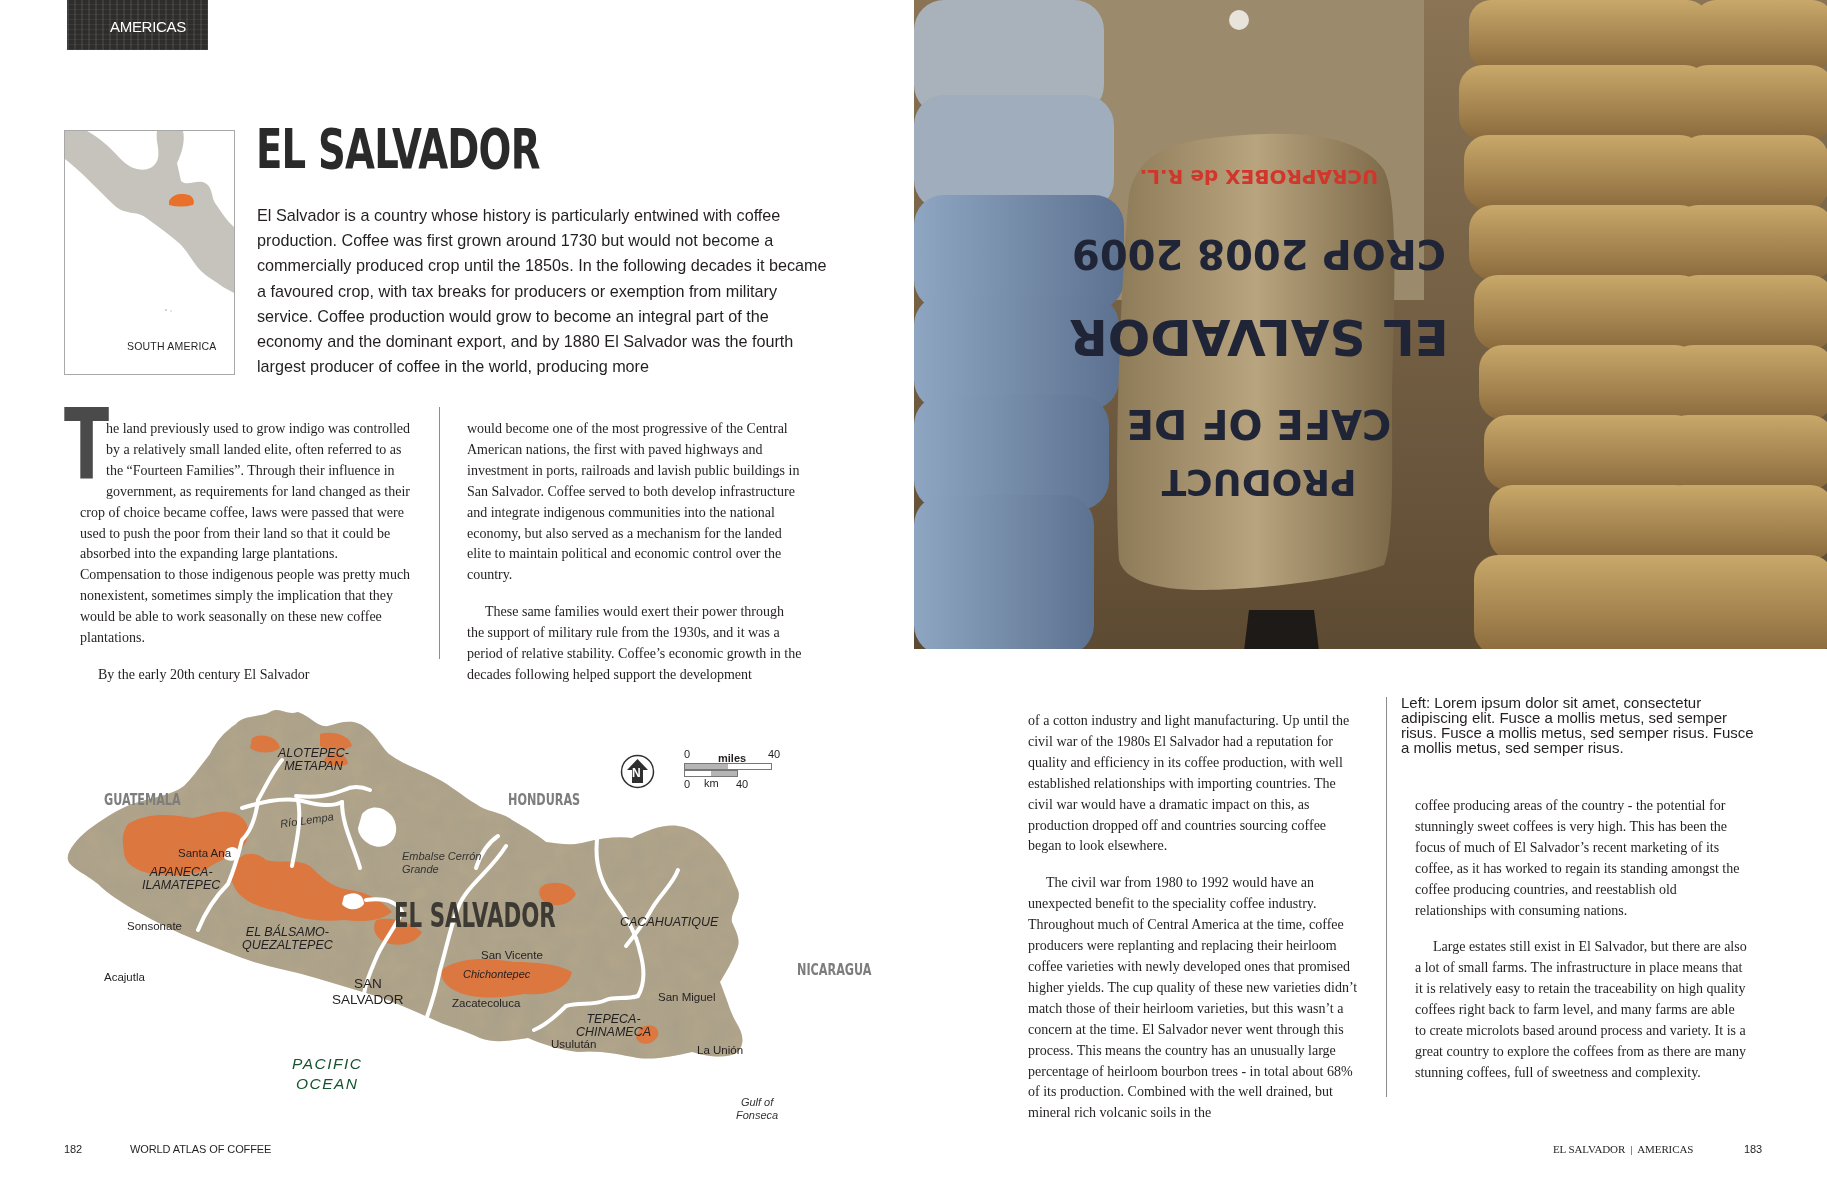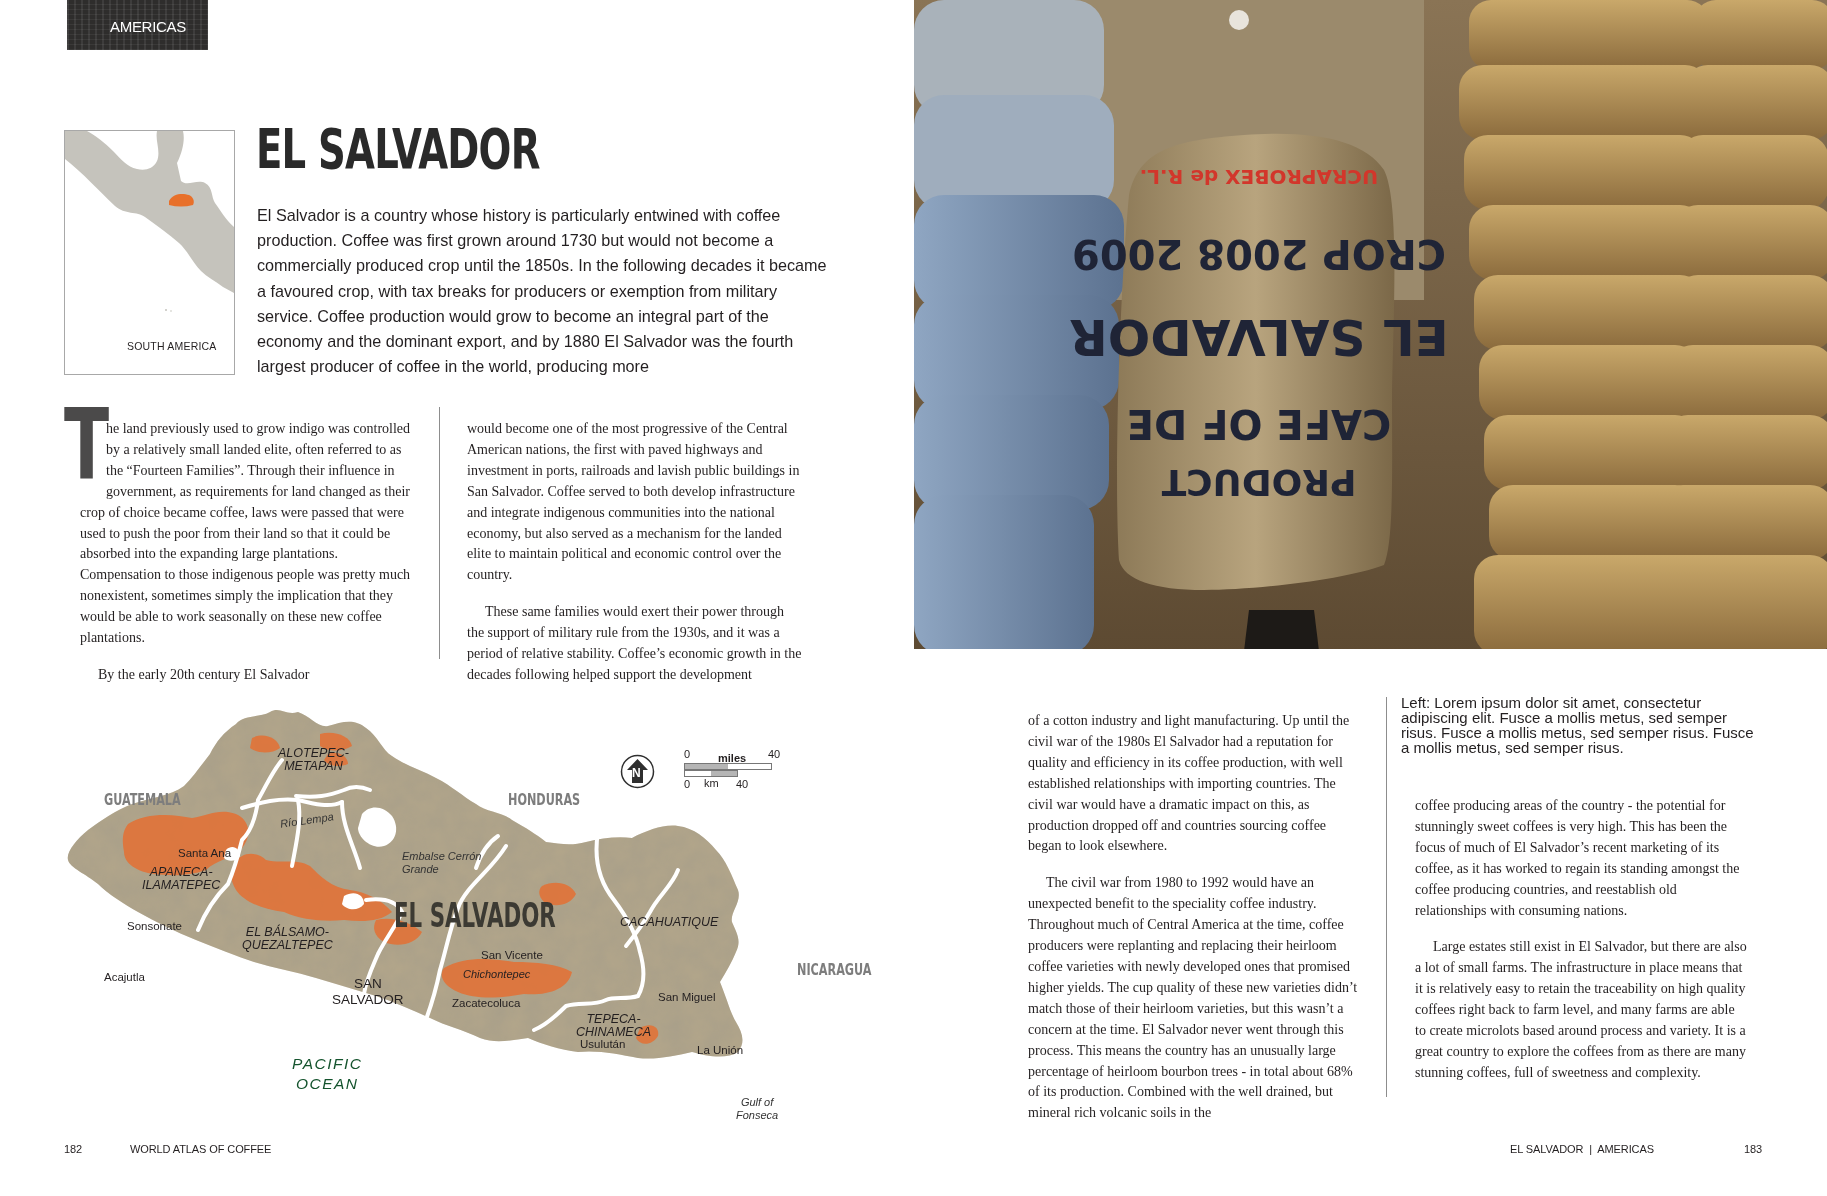--- a/index.html
+++ b/index.html
@@ -168,21 +168,21 @@
     <div>SAN</div>
       <div>SALVADOR</div>
   </div>
 
   <div class="mlabel city" style="left:112px;top:147px;">Santa Ana</div>
   <div class="mlabel city" style="left:61px;top:220px;">Sonsonate</div>
   <div class="mlabel city" style="left:38px;top:271px;">Acajutla</div>
   <div class="mlabel city" style="left:415px;top:249px;">San Vicente</div>
   <div class="mlabel city" style="left:386px;top:297px;">Zacatecoluca</div>
   <div class="mlabel city" style="left:592px;top:291px;">San Miguel</div>
-  <div class="mlabel city" style="left:514px;top:338px;">Usulután</div>
+  <div class="mlabel city" style="left:485px;top:338px;">Usulután</div>
   <div class="mlabel city" style="left:631px;top:344px;">La Unión</div>
   <div class="mlabel city" style="left:397px;top:268px;font-style:italic;font-size:11px;">Chichontepec</div>
   <div class="mlabel water" style="left:214px;top:114px;transform:rotate(-8deg);">Río Lempa</div>
   <div class="mlabel water" style="left:336px;top:122px;text-align:left;margin-top:28px;">
     <div>Embalse Cerrón</div>
       <div>Grande</div>
   </div>
   <div class="mlabel ocean" style="left:226px;top:354px;">
     <div>PACIFIC</div>
       <div>OCEAN</div>
@@ -284,14 +284,14 @@
   <p>of a cotton industry and light manufacturing.  Up until the civil war of the 1980s El Salvador had a reputation for quality and efficiency in its coffee production, with well established relationships with importing countries. The civil war would have a dramatic impact on this, as production dropped off and countries sourcing coffee began to look elsewhere.</p>
   <p class="indent">The civil war from 1980 to 1992 would have an unexpected benefit to the speciality coffee industry. Throughout much of Central America at the time, coffee producers were replanting and replacing their heirloom coffee varieties with newly developed ones that promised higher yields.  The cup quality of these new varieties didn’t match those of their heirloom varieties, but this wasn’t a concern at the time.  El Salvador never went through this process.  This means the country has an unusually large percentage of heirloom bourbon trees - in total about 68% of its production.  Combined with the well drained, but mineral rich volcanic soils in the</p>
 </div>
 <div class="abs rule-v rule2"></div>
 <div class="abs caption">Left: Lorem ipsum dolor sit amet, consectetur adipiscing elit. Fusce a mollis metus, sed semper risus. Fusce a mollis metus, sed semper risus. Fusce a mollis metus, sed semper risus.</div>
 <div class="abs col col4">
   <p>coffee producing areas of the country - the potential for stunningly sweet coffees is very high.  This has been the focus of much of El Salvador’s recent marketing of its coffee, as it has worked to regain its standing amongst the coffee producing countries, and reestablish old relationships with consuming nations.</p>
   <p class="indent">Large estates still exist in El Salvador, but there are also a lot of small farms.  The infrastructure in place means that it is relatively easy to retain the traceability on high quality coffees right back to farm level, and many farms are able to create microlots based around process and variety.  It is a great country to explore the coffees from as there are many stunning coffees, full of sweetness and complexity.</p>
 </div>
 
-<div class="abs footer" style="left:1510px;white-space:pre;">EL SALVADOR  |  AMERICAS</div>
+<div class="abs footer" style="left:1553px;white-space:pre;font-family:Liberation Serif, serif;">EL SALVADOR  |  AMERICAS</div>
 <div class="abs footer" style="left:1744px;">183</div>
 
 </body></html>

